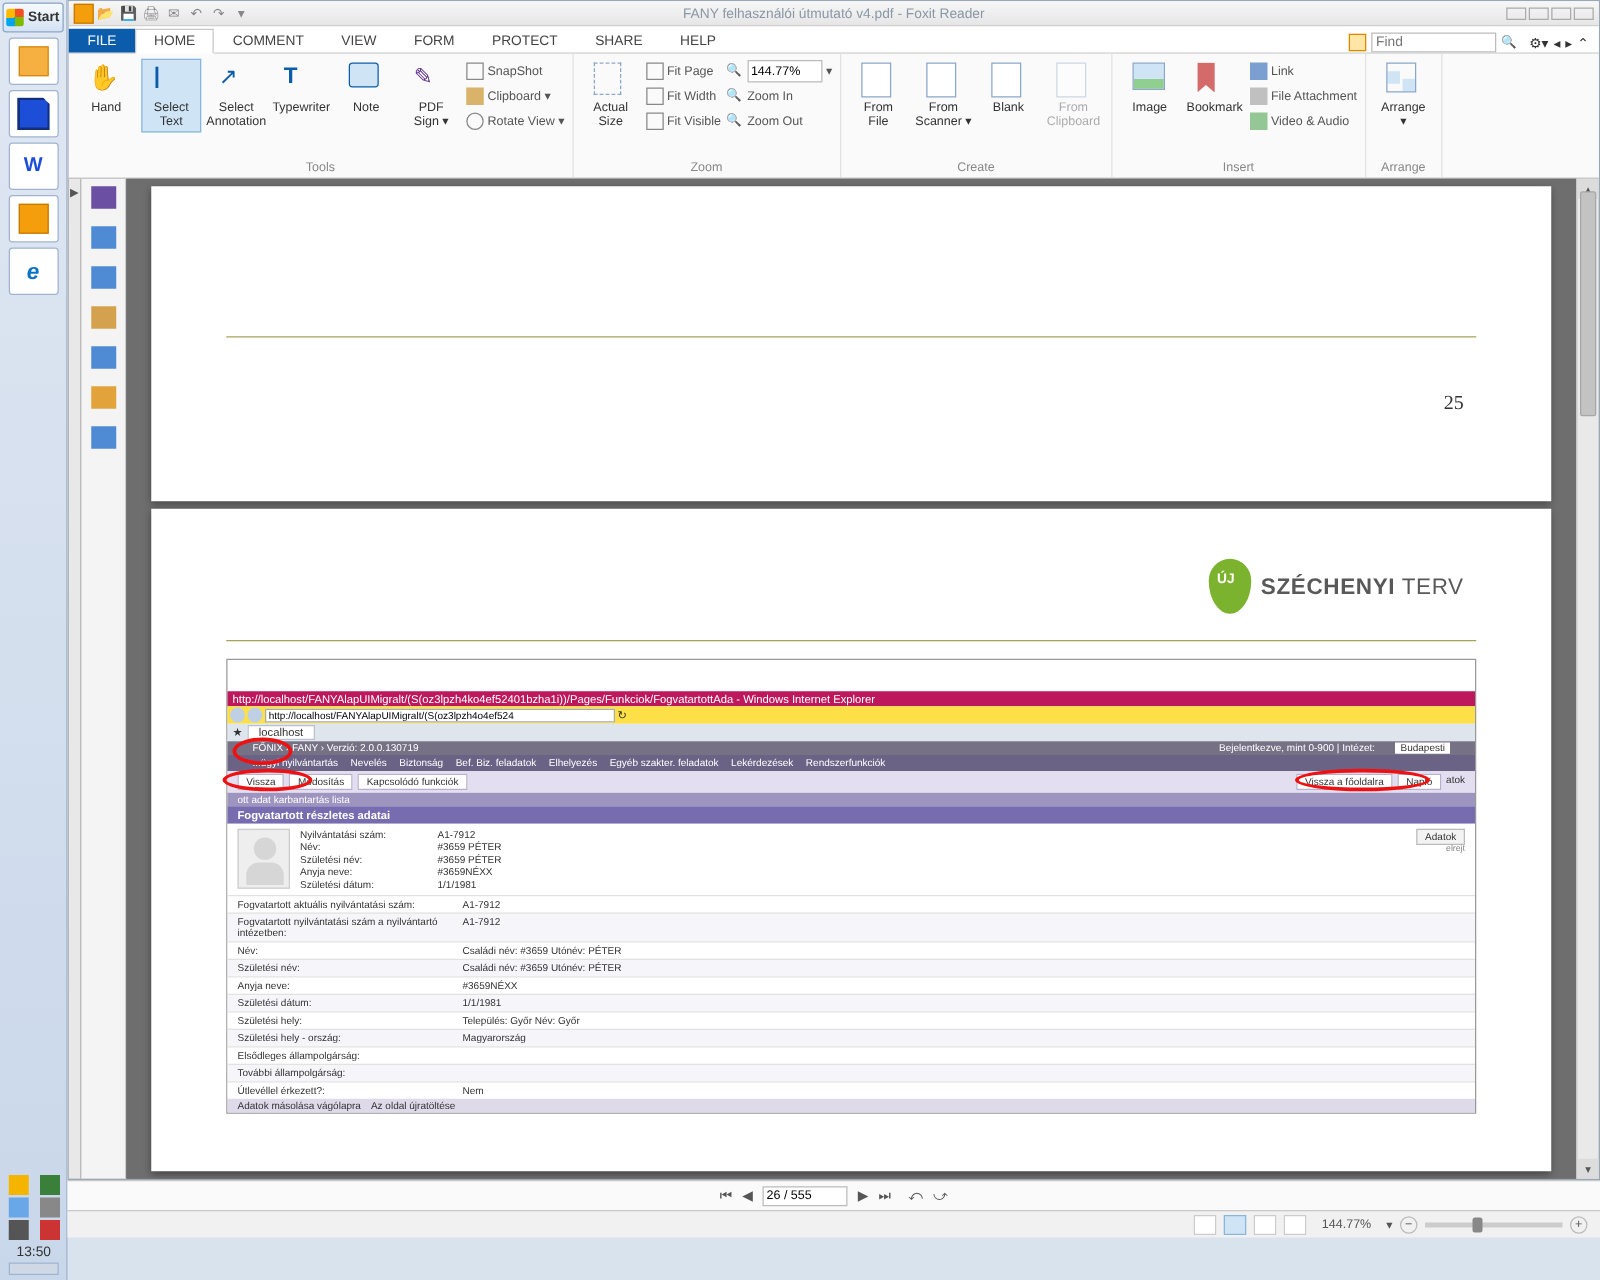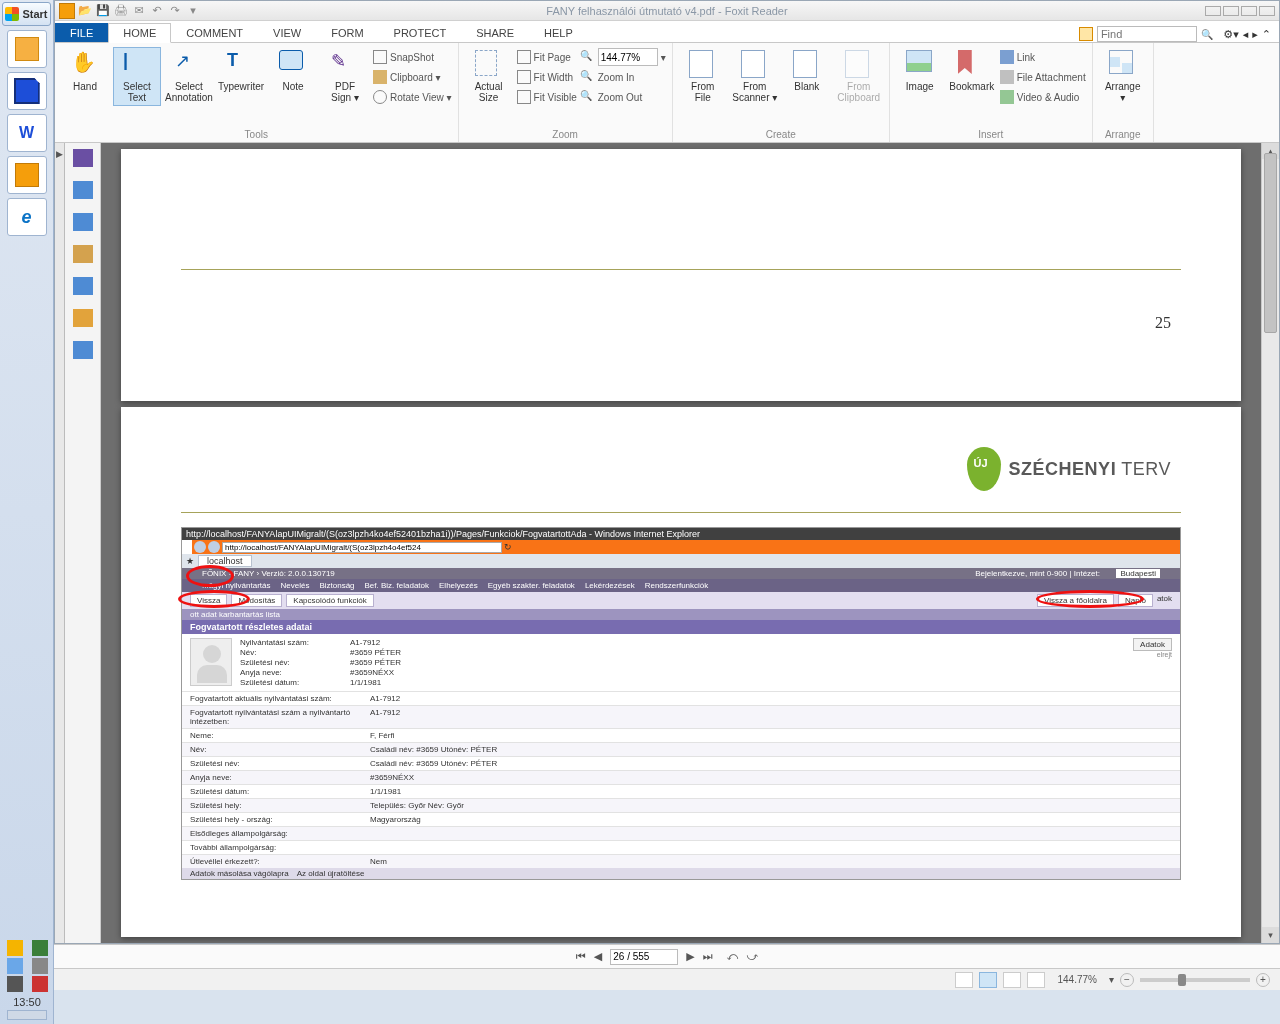--- a/index.html
+++ b/index.html
@@ -80,22 +80,22 @@
   .logo{position:absolute;right:70px;top:40px;display:flex;align-items:center;gap:8px;}
   .logo .pin{width:34px;height:44px;background:#7bb22e;border-radius:50% 50% 50% 50%/40% 40% 60% 60%;position:relative;}
   .logo .pin::after{content:"ÚJ";position:absolute;color:#fff;font-weight:bold;font-size:11px;left:7px;top:10px;}
   .logo .txt{font-size:18px;color:#595959;letter-spacing:.5px;}
   .logo .txt b{font-weight:bold;}
   .hrline2{position:absolute;left:60px;right:60px;top:105px;border-top:1px solid #a6a35a;}
 
   
   .embed{margin-top:80px;border:1px solid #999;}
   .rd-title{background:linear-gradient(#eaf3fc,#cfe0f2);height:14px;font-size:9px;padding:0 4px;display:flex;align-items:center;}
-  .ie-bar{background:#404040;color:#fff;font-size:9px;padding:1px 4px;}
-  .ie-addr{background:#f97316;height:14px;display:flex;align-items:center;font-size:9px;padding:4px 2px;gap:2px;margin-left:10px;}
+  .ie-bar{background:#be185d;color:#fff;font-size:9px;padding:1px 4px;margin-top:25px;}
+  .ie-addr{background:#fde047;height:14px;display:flex;align-items:center;font-size:9px;padding:4px 2px;gap:2px;}
   .ie-addr .nav{width:12px;height:12px;border-radius:50%;background:#bfcfe4;}
   .ie-addr input{flex:0 0 280px;height:11px;font-size:8px;border:1px solid #aaa;padding:0 2px;}
   .ie-tab{height:14px;background:#dfe5ec;font-size:9px;padding:0 4px;display:flex;align-items:center;gap:4px;}
   .ie-tab .t{background:#fff;border:1px solid #b8c2cf;padding:0 8px;}
 
   .crumb{background:#777186;color:#fff;font-size:8px;padding:1px 20px;position:relative;}
   .topnav{background:#6b6386;color:#fff;font-size:8px;padding:2px 20px;display:flex;gap:10px;}
   .subbar{background:#e3def0;padding:2px 8px;display:flex;gap:4px;font-size:8px;position:relative;}
   .subbar .btn{background:#fff;border:1px solid #b8b0cf;padding:1px 6px;}
   .subbar .right{margin-left:auto;display:flex;gap:4px;}
@@ -447,24 +447,20 @@
             <div class="rows">
               <div class="row">
                   <span>Fogvatartott aktuális nyilvántatási szám:</span>
                   <span>A1-7912</span>
                 </div>
               <div class="row">
                   <span>Fogvatartott nyilvántatási szám a nyilvántartó intézetben:</span>
                   <span>A1-7912</span>
                 </div>
               <div class="row">
-                  <span>Neme:</span>
-                  <span>F, Férfi</span>
-                </div>
-              <div class="row">
                   <span>Név:</span>
                   <span>Családi név:  #3659     Utónév:   PÉTER</span>
                 </div>
               <div class="row">
                   <span>Születési név:</span>
                   <span>Családi név:  #3659     Utónév:   PÉTER</span>
                 </div>
               <div class="row">
                   <span>Anyja neve:</span>
                   <span>#3659NÉXX</span>

